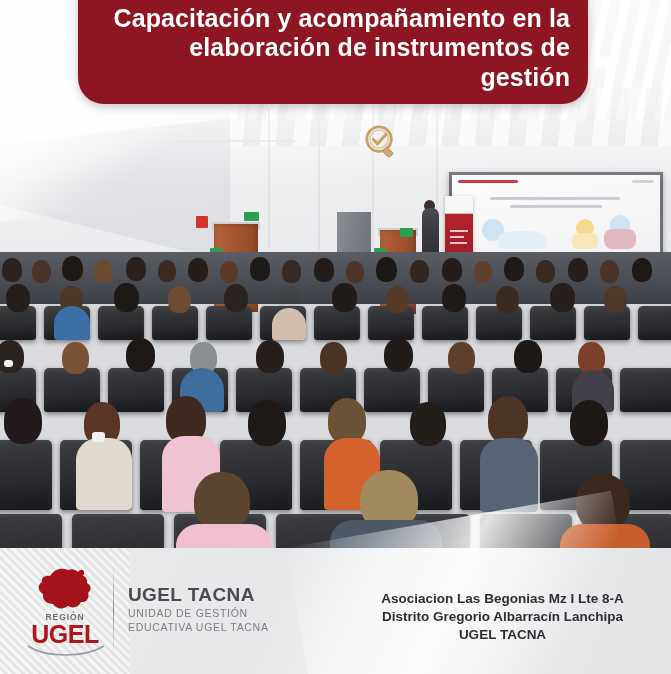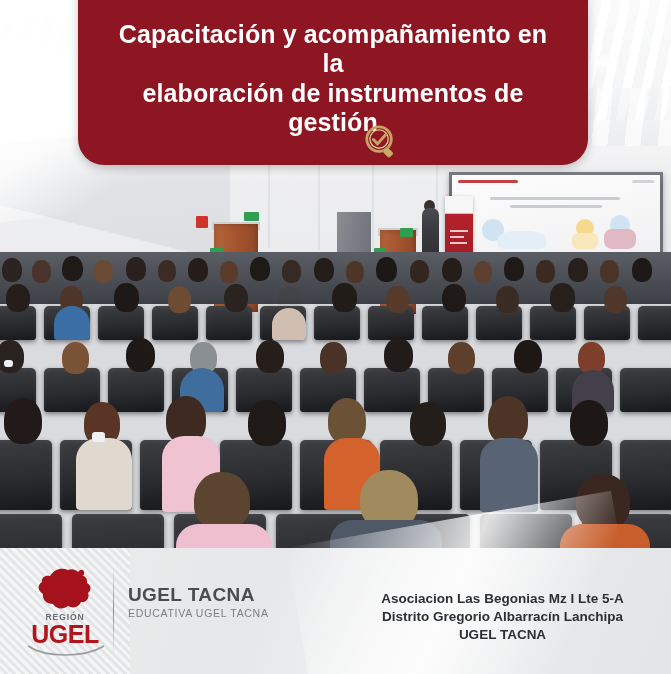--- a/index.html
+++ b/index.html
@@ -144,26 +144,27 @@
     left:78px; top:-18px;
     width: 510px;
     padding: 22px 18px 12px;
     box-sizing: border-box;
     background: #8d1622;
     border-radius: 0 0 26px 26px;
     box-shadow: 0 3px 10px rgba(0,0,0,.22);
     text-align:center;
   }
   .banner-title {
-    margin:16px;
+    margin:0;
     color:#ffffff;
     font-size: 25px;
     line-height: 1.17;
     font-weight: bold;
     letter-spacing: .1px;
+    text-align: right;
   }
 
   
   .features {
     position:absolute; left:0; top:118px; width:671px; height:62px;
   }
   .feature {
     position:absolute;
     display:flex;
     align-items:center;
@@ -466,23 +467,24 @@
       <div class="tacna-word">UGEL</div>
       <svg class="tacna-swoosh" viewBox="0 0 80 14">
         <path d="M2 2 C20 14, 58 14, 78 2" fill="none" stroke="#9a9ca0" stroke-width="1.6"></path>
       </svg>
     </div>
 
     <div class="divider"></div>
 
     <div class="ugel-block">
       <p class="ugel-title">UGEL TACNA</p>
+      <p class="ugel-sub">UNIDAD  DE  GESTIÓN</p>
       <p class="ugel-sub">EDUCATIVA UGEL  TACNA</p>
     </div>
 
     <div class="address">
-      <span>Asociacion Las Begonias Mz I Lte 5-A</span><br>
+      <span>Asociacion Las Begonias Mz I Lte 8-A</span><br>
       <span>Distrito Gregorio Albarracín Lanchipa</span><br>
       <span>UGEL TACNA</span>
     </div>
   </div>
 
 </div>
 
 </body></html>

